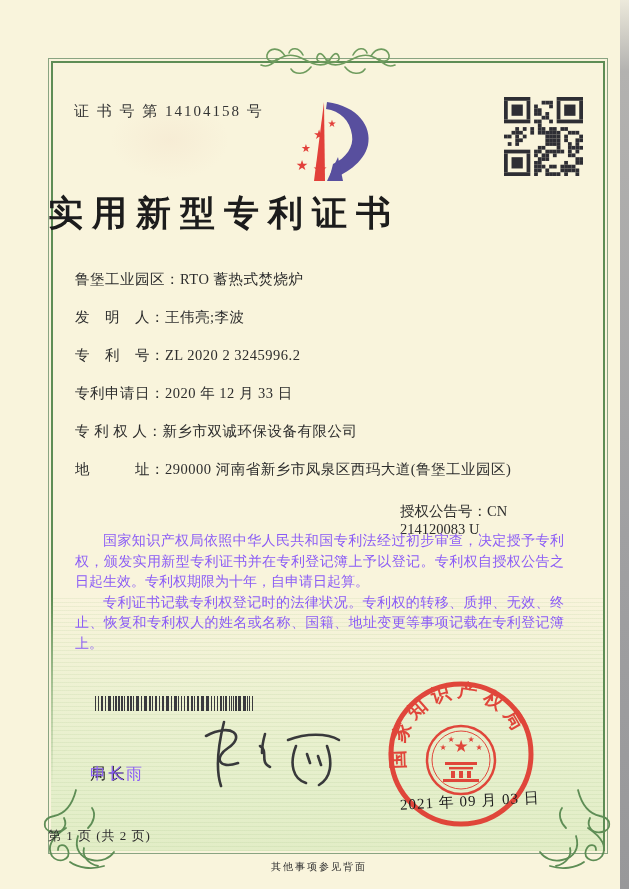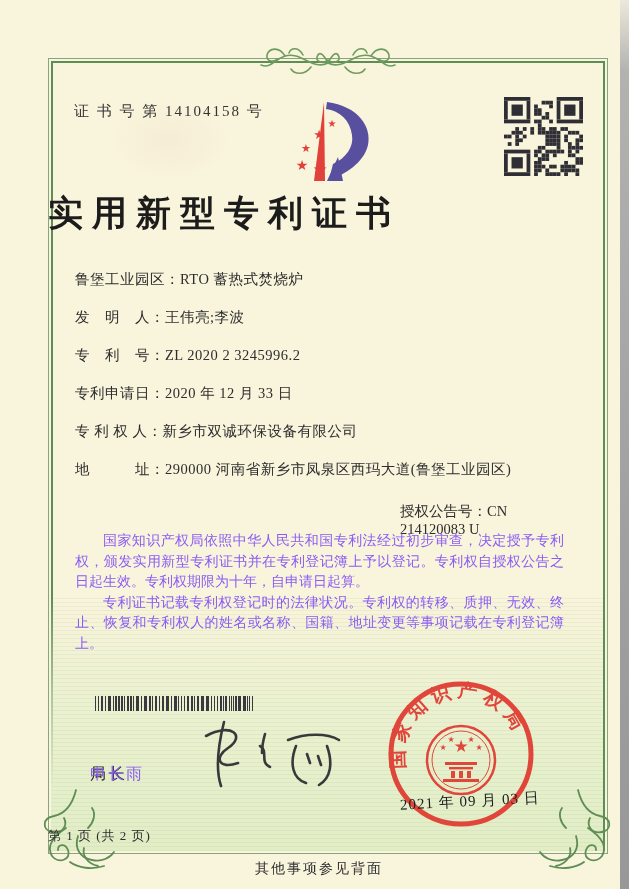--- a/index.html
+++ b/index.html
@@ -53,21 +53,21 @@
   .barcode{position:absolute;left:95px;top:696px;width:160px;height:15px;}
   .director-title{position:absolute;left:90px;top:764px;font-size:16px;letter-spacing:3px;color:#222;}
   .director-name{position:absolute;left:90px;top:764px;font-size:16px;letter-spacing:2px;color:#8b5cf6;font-family:Liberation Serif, serif;}
   .signature{position:absolute;left:188px;top:706px;width:162px;height:88px;}
   .seal{position:absolute;left:385px;top:678px;width:152px;height:152px;opacity:0.93;}
   .seal-date{
     position:absolute;left:400px;top:792px;font-size:15px;letter-spacing:1px;color:#1d1d1d;
     transform:rotate(-3deg);
   }
   .page-number{position:absolute;left:48px;top:827px;width:558px;text-align:left;font-size:13px;color:#2d2d2d;letter-spacing:1px;}
-  .footer-note{position:absolute;left:40px;top:860px;width:558px;text-align:center;font-size:14px;color:#2f2f2f;letter-spacing:2px;}
+  .footer-note{position:absolute;left:40px;top:860px;width:558px;text-align:center;font-size:10px;color:#2f2f2f;letter-spacing:2px;}
   .logo{position:absolute;left:276px;top:95px;width:114px;height:102px;}
   .qr{position:absolute;left:504px;top:97px;width:79px;height:79px;}
   .ornament-top{position:absolute;left:251px;top:41px;width:154px;height:42px;}
   .ornament-bl{position:absolute;left:36px;top:788px;width:82px;height:84px;}
   .ornament-br{position:absolute;left:536px;top:788px;width:82px;height:84px;transform:scaleX(-1);}
 </style>
 </head>
 <body>
 
 <div class="paper">

